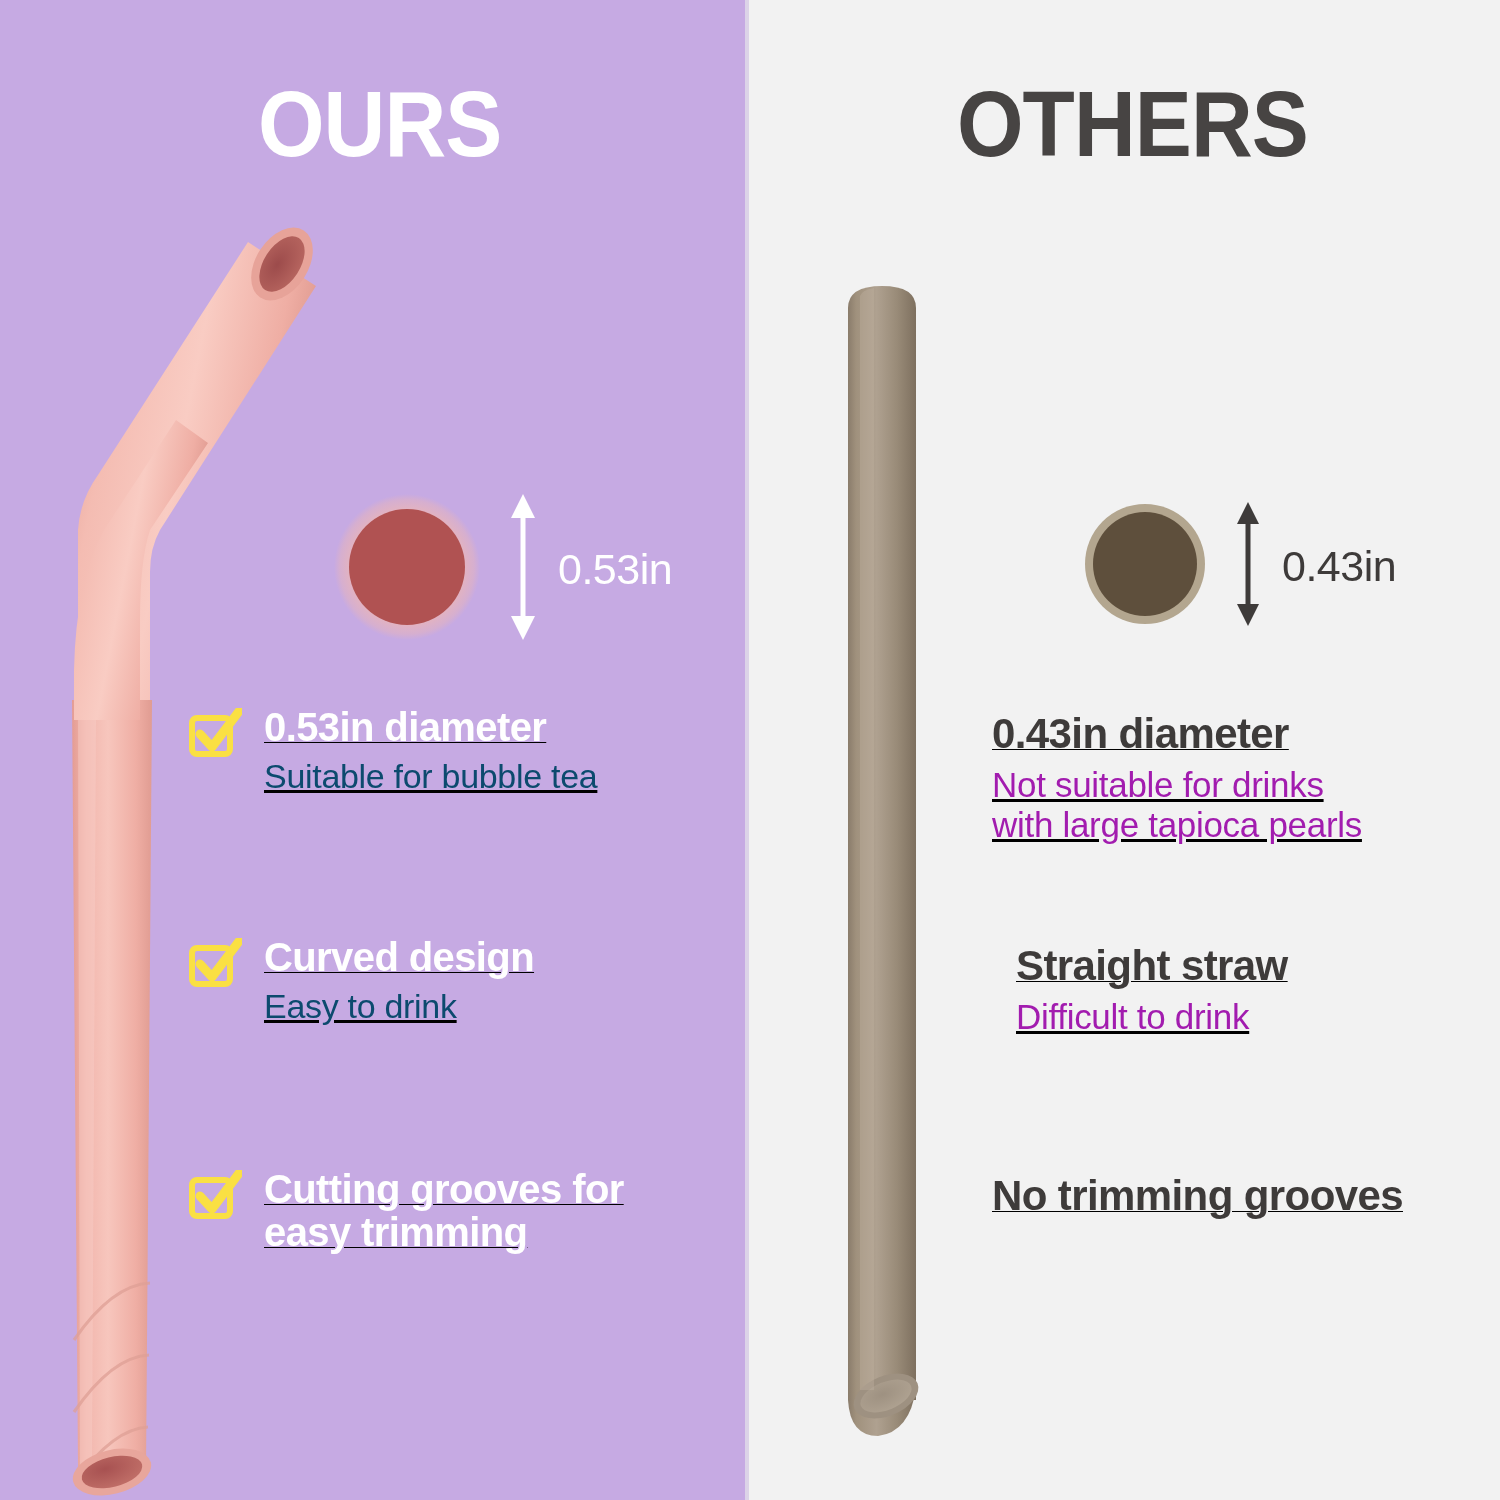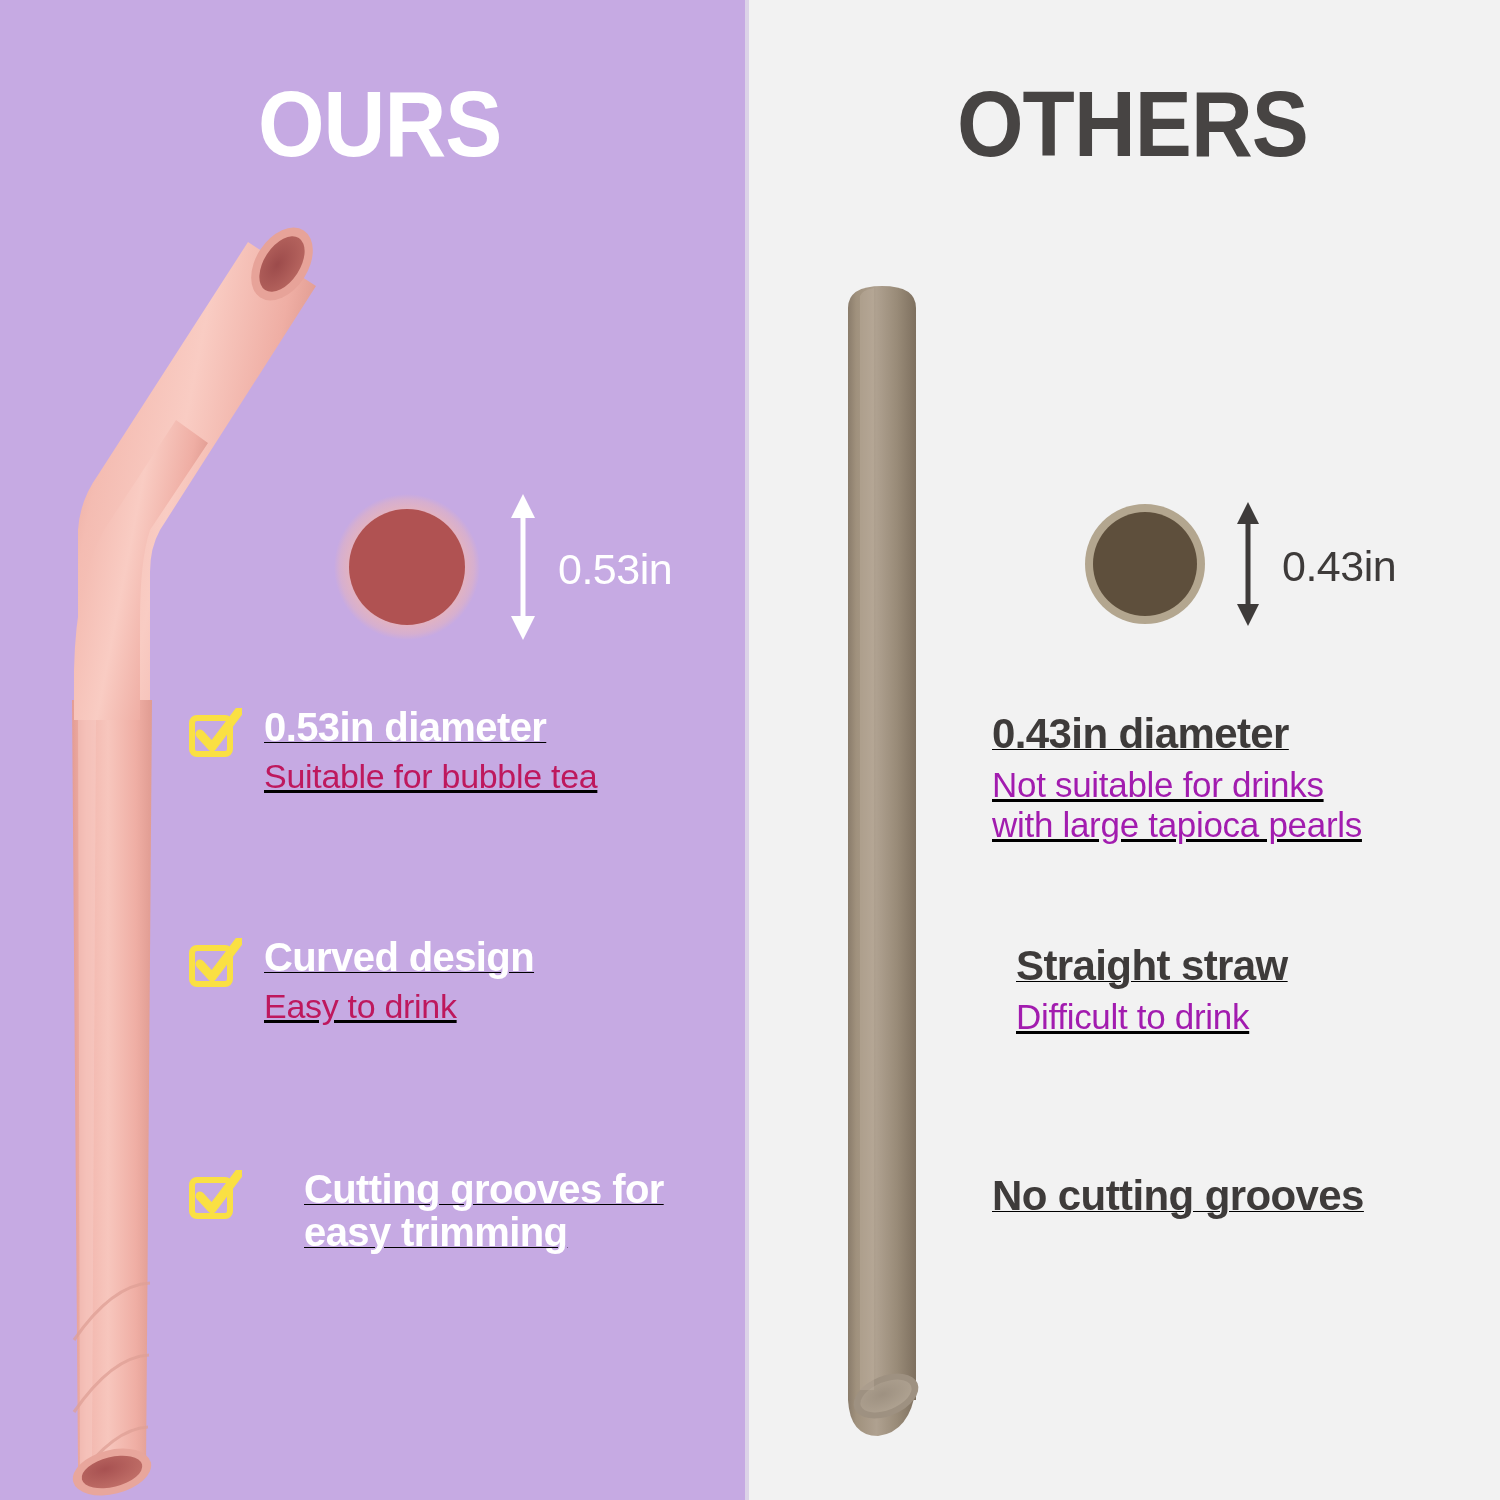--- a/index.html
+++ b/index.html
@@ -67,28 +67,28 @@
   .feat-title {
     font-weight:700; font-size:40px; line-height:1.07;
     letter-spacing:-0.6px; transform:scaleX(0.94);
     transform-origin:left top; white-space:pre-line;
   }
   .feat-sub {
     font-size:34px; font-weight:400; line-height:1.14;
     margin-top:8px; letter-spacing:-0.3px; white-space:pre-line;
   }
   #features-ours .feat-title { color:#FFFFFF; }
-  #features-ours .feat-sub   { color:#be185d; }
+  #features-ours .feat-sub   { color:#0c4a6e; }
   #features-others .feat-title { color:#3E3B3A; }
   #features-others .feat-sub   { color:#a21caf; }
 
   
   #feat-ours-0   { top:0px;   left:0; }
   #feat-ours-1   { top:230px; left:0; }
-  #feat-ours-2   { top:462px; left:0;gap:40px; }
+  #feat-ours-2   { top:462px; left:0; }
   #feat-others-0 { top:0px;   left:0; }
   #feat-others-1 { top:232px; left:0;margin-left:24px; }
   #feat-others-2 { top:462px; left:0; }
   #features-others .feat-title { font-size:42px; }
   #features-others .feat-sub   { font-size:35px; }
 </style>
 </head>
 <body>
 
 <div id="root">
@@ -288,18 +288,18 @@
 
     <div class="feature" id="feat-others-1">
       <span class="feat-text">
         <span class="feat-title">Straight straw</span>
         <span class="feat-sub" style="display:block">Difficult to drink</span>
       </span>
     </div>
 
     <div class="feature" id="feat-others-2">
       <span class="feat-text">
-        <span class="feat-title">No cutting grooves</span>
+        <span class="feat-title">No trimming grooves</span>
       </span>
     </div>
   </div>
 
 </div>
 
 </body></html>

